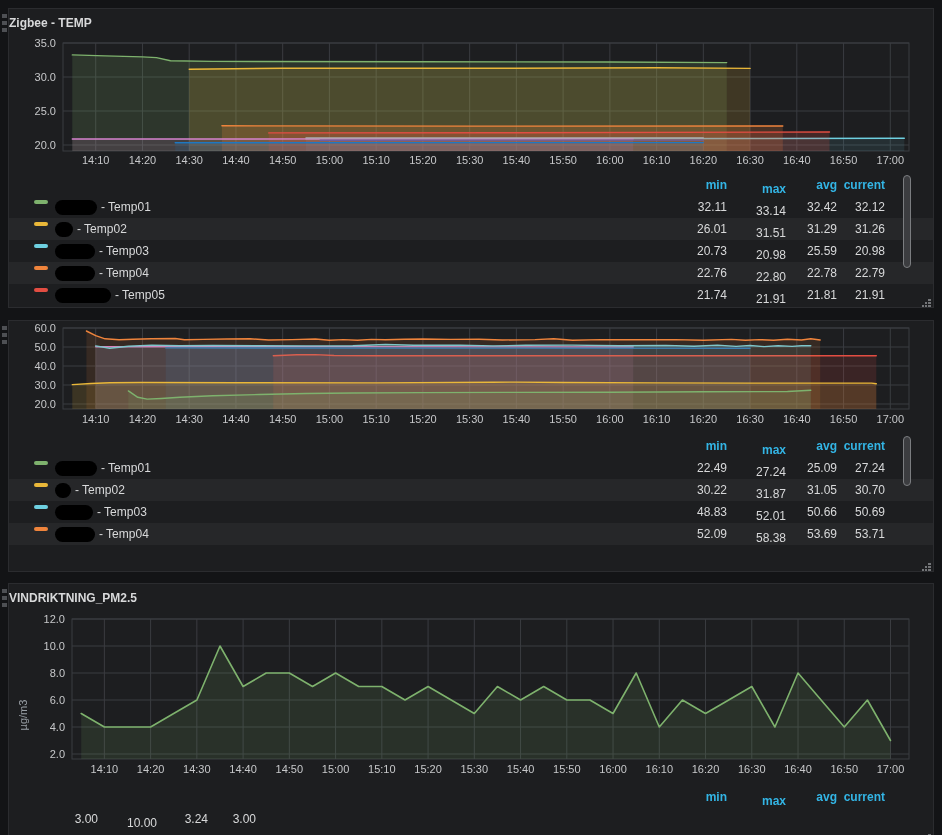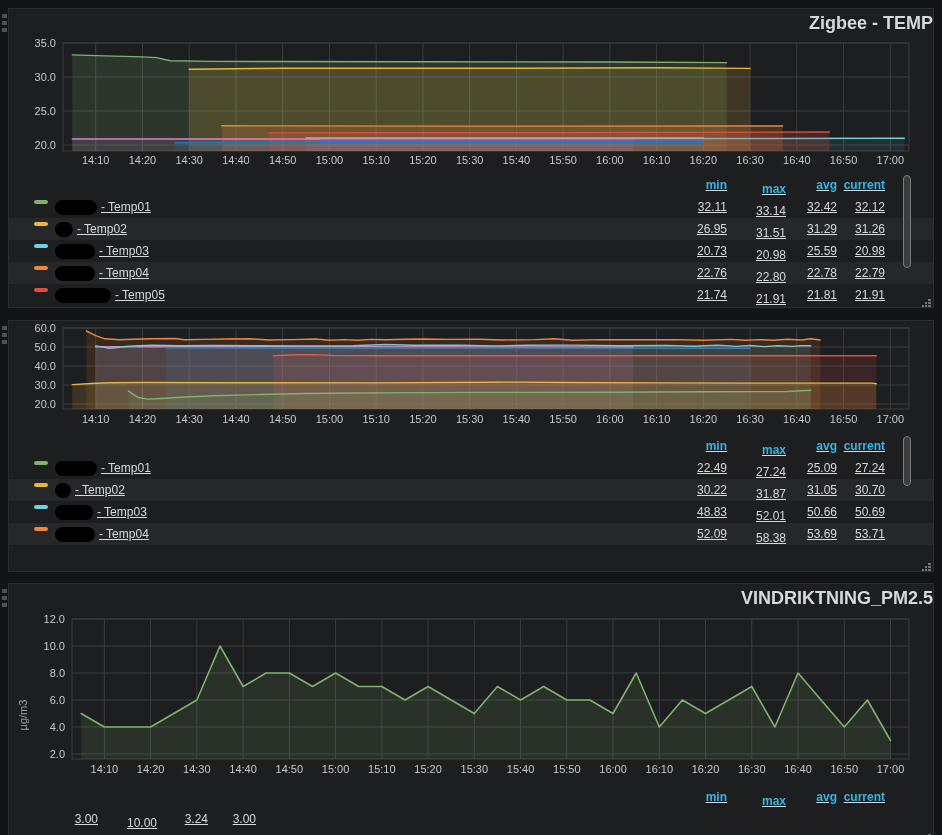--- a/index.html
+++ b/index.html
@@ -6,30 +6,30 @@
   body{
     width:942px;height:835px;position:relative;overflow:hidden;
     background:#131416;
     font-family:"Liberation Sans",sans-serif;
   }
   .panel{
     position:absolute;left:8px;width:926px;
     background:#1d1e20;border:1px solid #2b2c2f;box-sizing:border-box;
   }
   .panel-title{
-    margin:0;height:28px;line-height:28px;text-align:right;
-    font-size:18px;font-weight:bold;color:#d8d9da;cursor:pointer;
+    margin:0;height:28px;line-height:28px;text-align:left;
+    font-size:12px;font-weight:bold;color:#d8d9da;cursor:pointer;
   }
   .chart{position:relative;}
   .ylabel{
     position:absolute;width:80px;text-align:center;
     font-size:11px;color:#9aa0a6;
     transform:rotate(-90deg);
   }
-  .legend{position:relative;padding-top:2px;font-size:12px;color:#d8d9da;text-decoration:underline;}
+  .legend{position:relative;padding-top:2px;font-size:12px;color:#d8d9da;}
   .legend-row{
     display:flex;align-items:center;height:22px;
     padding-left:25px;padding-right:48px;
   }
   .legend-row.stripe{background:rgba(255,255,255,0.045);}
   .lab{flex:1;display:flex;min-width:0;cursor:pointer;}
   .swatch{display:inline-block;width:14px;height:4px;border-radius:2px;margin-right:7px;flex:none;}
   .blob{display:inline-block;height:15px;background:#000;border-radius:8px;margin-right:4px;flex:none;}
   .cell{text-align:right;flex:none;}
   .c0{width:64px;}.c1{width:59px;margin-top:8px;}.c2{width:51px;}.c3{width:48px;}
@@ -141,21 +141,21 @@
         <div class="cell c1">33.14</div>
         <div class="cell c2">32.42</div>
         <div class="cell c3">32.12</div>
       </div>
       <div class="legend-row stripe">
         <div class="lab">
           <span class="swatch" style="background: rgb(234, 184, 57);"></span>
           <span class="blob" style="width: 18px;"></span>
           <span>- Temp02</span>
         </div>
-        <div class="cell c0">26.95</div>
+        <div class="cell c0">26.01</div>
         <div class="cell c1">31.51</div>
         <div class="cell c2">31.29</div>
         <div class="cell c3">31.26</div>
       </div>
       <div class="legend-row">
         <div class="lab">
           <span class="swatch" style="background: rgb(110, 208, 224);"></span>
           <span class="blob" style="width: 40px;"></span>
           <span>- Temp03</span>
         </div>

